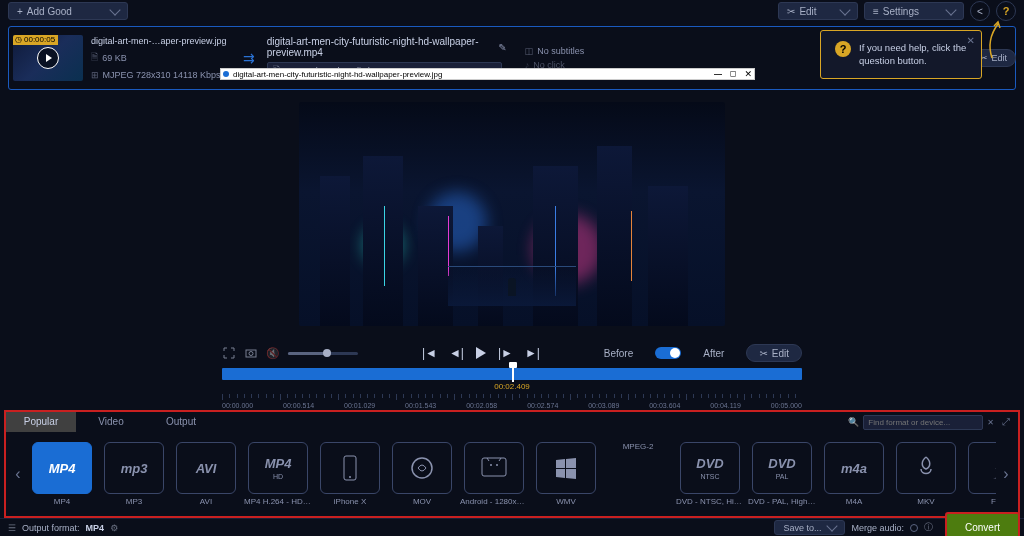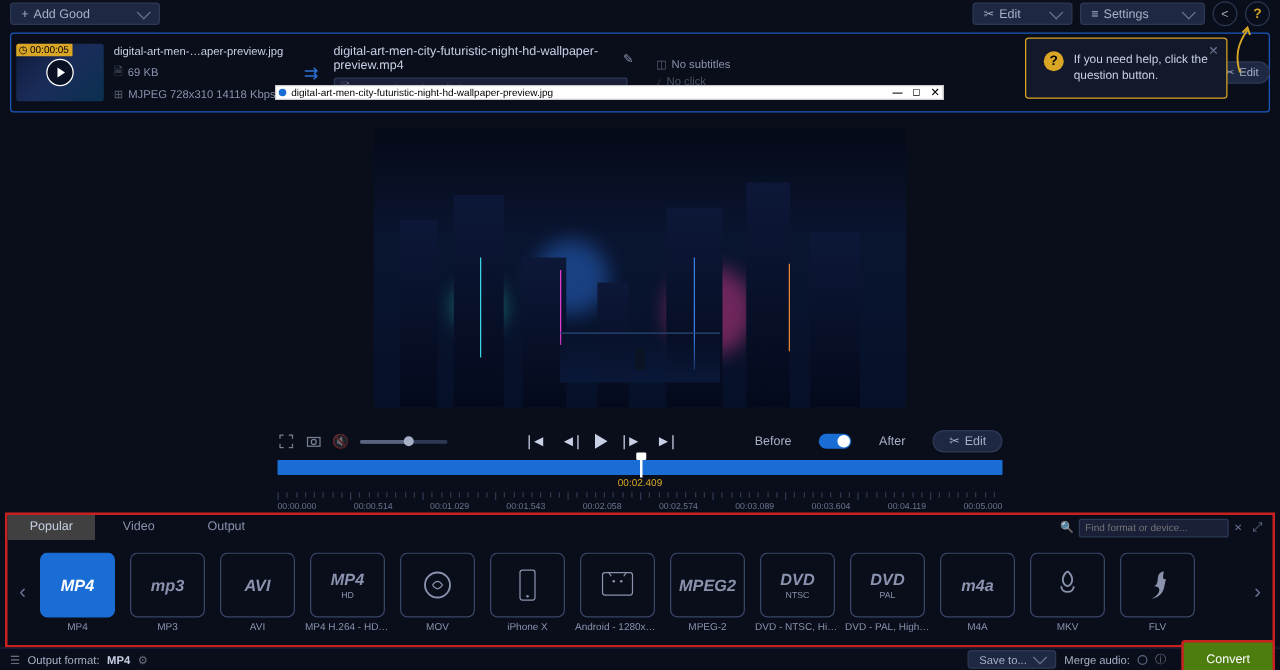--- a/index.html
+++ b/index.html
@@ -393,51 +393,56 @@
         </div>
         <div class="fmt-item">
           <div class="fmt-box">
             <div class="fmt-icon-text">MP4</div>
             <div style="font-size:7px">HD</div>
           </div>
           <div class="fmt-label">MP4 H.264 - HD 720p</div>
         </div>
         <div class="fmt-item">
           <div class="fmt-box">
+            <svg width="14" height="26" viewBox="0 0 14 26">
+              <rect x="1" y="1" width="12" height="24" rx="2" stroke="#8a92ae" fill="none"></rect>
+              <circle cx="7" cy="22" r="1" fill="#8a92ae"></circle>
+            </svg>
+          </div>
+          <div class="fmt-label">iPhone X</div>
+        </div>
+        <div class="fmt-item">
+          <div class="fmt-box">
             <svg width="26" height="26" viewBox="0 0 26 26">
               <circle cx="13" cy="13" r="10" stroke="#8a92ae" fill="none" stroke-width="1.5"></circle>
               <path d="M9 13 Q13 7 17 13 Q 13 19 9 13" stroke="#8a92ae" fill="none"></path>
             </svg>
           </div>
           <div class="fmt-label">MOV</div>
-        </div>
-        <div class="fmt-item">
-          <div class="fmt-box">
-            <svg width="14" height="26" viewBox="0 0 14 26">
-              <rect x="1" y="1" width="12" height="24" rx="2" stroke="#8a92ae" fill="none"></rect>
-              <circle cx="7" cy="22" r="1" fill="#8a92ae"></circle>
-            </svg>
-          </div>
-          <div class="fmt-label">iPhone X</div>
         </div>
         <div class="fmt-item">
           <div class="fmt-box">
             <svg width="26" height="22" viewBox="0 0 26 22">
               <rect x="1" y="1" width="24" height="18" rx="2" stroke="#8a92ae" fill="none"></rect>
               <circle cx="10" cy="8" r="1" fill="#8a92ae"></circle>
               <circle cx="16" cy="8" r="1" fill="#8a92ae"></circle>
               <path d="M8 4l-2-3M18 4l2-3" stroke="#8a92ae"></path>
             </svg>
           </div>
           <div class="fmt-label">Android - 1280x720</div>
         </div>
         <div class="fmt-item">
           <div class="fmt-box">
-            <div class="fmt-icon-text">MPEG2</div>
-          </div>
+            <svg width="24" height="24" viewBox="0 0 24 24">
+              <path d="M2 4l9-1v9H2zM12 3l10-1v10H12zM2 13h9v9l-9-1zM12 13h10v10l-10-1z" fill="#8a92ae"></path>
+            </svg>
+          </div>
+          <div class="fmt-label">WMV</div>
+        </div>
+        <div class="fmt-item">
           <div class="fmt-label">MPEG-2</div>
         </div>
         <div class="fmt-item">
           <div class="fmt-box">
             <div class="fmt-icon-text">DVD</div>
             <div style="font-size:7px">NTSC</div>
           </div>
           <div class="fmt-label">DVD - NTSC, High Qu</div>
         </div>
         <div class="fmt-item">

